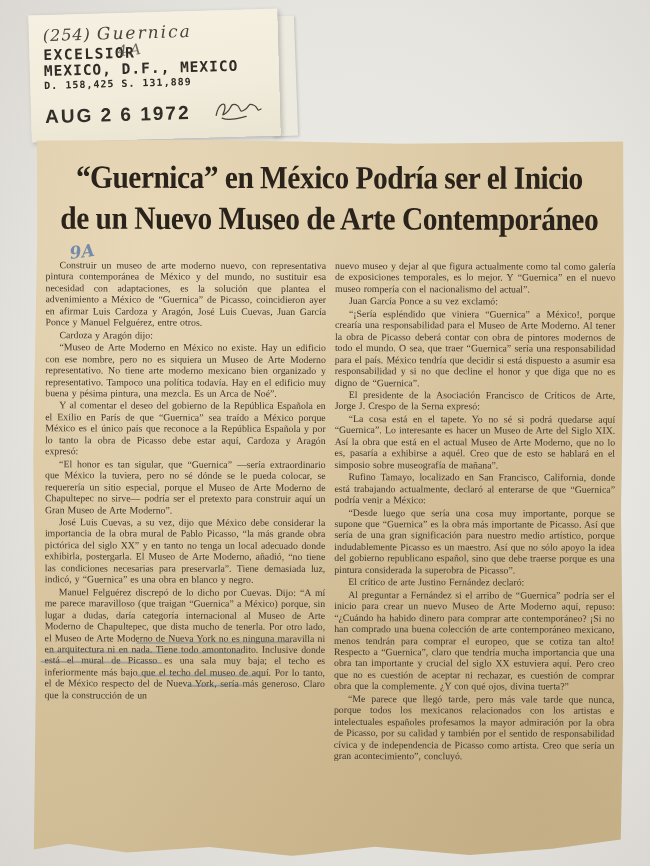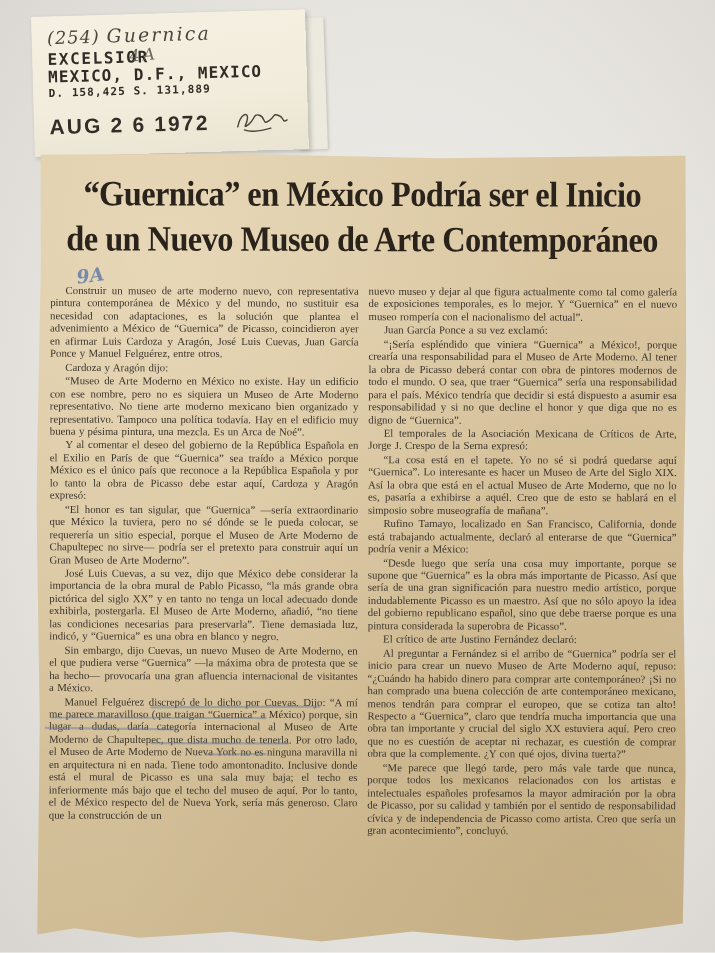--- a/index.html
+++ b/index.html
@@ -125,28 +125,27 @@
   </div>
   <div class="page-annotation hand">9A</div>
   <div class="columns">
     <div class="column column-left">
         <p class="para">Construir un museo de arte moderno nuevo, con representativa pintura contemporánea de México y del mundo, no sustituir esa necesidad con adaptaciones, es la solución que plantea el advenimiento a México de “Guernica” de Picasso, coincidieron ayer en afirmar Luis Cardoza y Aragón, José Luis Cuevas, Juan García Ponce y Manuel Felguérez, entre otros.</p>
         <p class="para">Cardoza y Aragón dijo:</p>
         <p class="para">“Museo de Arte Moderno en México no existe. Hay un edificio con ese nombre, pero no es siquiera un Museo de Arte Moderno representativo. No tiene arte moderno mexicano bien organizado y representativo. Tampoco una política todavía. Hay en el edificio muy buena y pésima pintura, una mezcla. Es un Arca de Noé”.</p>
         <p class="para">Y al comentar el deseo del gobierno de la República Española en el Exilio en París de que “Guernica” sea traído a México porque México es el único país que reconoce a la República Española y por lo tanto la obra de Picasso debe estar aquí, Cardoza y Aragón expresó:</p>
         <p class="para">“El honor es tan sigular, que “Guernica” —sería extraordinario que México la tuviera, pero no sé dónde se le pueda colocar, se requerería un sitio especial, porque el Museo de Arte Moderno de Chapultepec no sirve— podría ser el pretexto para construir aquí un Gran Museo de Arte Moderno”.</p>
         <p class="para">José Luis Cuevas, a su vez, dijo que México debe considerar la importancia de la obra mural de Pablo Picasso, “la más grande obra pictórica del siglo XX” y en tanto no tenga un local adecuado donde exhibirla, postergarla. El Museo de Arte Moderno, añadió, “no tiene las condiciones necesarias para preservarla”. Tiene demasiada luz, indicó, y “Guernica” es una obra en blanco y negro.</p>
-        <p class="para">Sin embargo, dijo Cuevas, un nuevo Museo de Arte Moderno, en el que pudiera verse “Guernica” —la máxima obra de protesta que se ha hecho— provocaría una gran afluencia internacional de visitantes a México.</p>
         <p class="para">Manuel Felguérez discrepó de lo dicho por Cuevas. Dijo: “A mí me parece maravilloso (que traigan “Guernica” a México) porque, sin lugar a dudas, daría categoría internacional al Museo de Arte Moderno de Chapultepec, que dista mucho de tenerla. Por otro lado, el Museo de Arte Moderno de Nueva York no es ninguna maravilla ni en arquitectura ni en nada. Tiene todo amontonadito. Inclusive donde está el mural de Picasso es una sala muy baja; el techo es inferiormente más bajo que el techo del museo de aquí. Por lo tanto, el de México respecto del de Nueva York, sería más generoso. Claro que la construcción de un</p>
       </div>
     <div class="column column-right">
         <p class="para">nuevo museo y dejar al que figura actualmente como tal como galería de exposiciones temporales, es lo mejor. Y “Guernica” en el nuevo museo rompería con el nacionalismo del actual”.</p>
         <p class="para">Juan García Ponce a su vez exclamó:</p>
         <p class="para">“¡Sería espléndido que viniera “Guernica” a México!, porque crearía una responsabilidad para el Museo de Arte Moderno. Al tener la obra de Picasso deberá contar con obra de pintores modernos de todo el mundo. O sea, que traer “Guernica” sería una responsabilidad para el país. México tendría que decidir si está dispuesto a asumir esa responsabilidad y si no que decline el honor y que diga que no es digno de “Guernica”.</p>
-        <p class="para">El temporales de la Asociación Mexicana de Críticos de Arte, Jorge J. Crespo de la Serna expresó:</p>
+        <p class="para">El presidente de la Asociación Francisco de Críticos de Arte, Jorge J. Crespo de la Serna expresó:</p>
         <p class="para">“La cosa está en el tapete. Yo no sé si podrá quedarse aquí “Guernica”. Lo interesante es hacer un Museo de Arte del Siglo XIX. Así la obra que está en el actual Museo de Arte Moderno, que no lo es, pasaría a exhibirse a aquél. Creo que de esto se hablará en el simposio sobre museografía de mañana”.</p>
         <p class="para">Rufino Tamayo, localizado en San Francisco, California, donde está trabajando actualmente, declaró al enterarse de que “Guernica” podría venir a México:</p>
         <p class="para">“Desde luego que sería una cosa muy importante, porque se supone que “Guernica” es la obra más importante de Picasso. Así que sería de una gran significación para nuestro medio artístico, porque indudablemente Picasso es un maestro. Así que no sólo apoyo la idea del gobierno republicano español, sino que debe traerse porque es una pintura considerada la superobra de Picasso”.</p>
         <p class="para">El crítico de arte Justino Fernández declaró:</p>
         <p class="para">Al preguntar a Fernández si el arribo de “Guernica” podría ser el inicio para crear un nuevo Museo de Arte Moderno aquí, repuso: “¿Cuándo ha habido dinero para comprar arte contemporáneo? ¡Si no han comprado una buena colección de arte contemporáneo mexicano, menos tendrán para comprar el europeo, que se cotiza tan alto! Respecto a “Guernica”, claro que tendría mucha importancia que una obra tan importante y crucial del siglo XX estuviera aquí. Pero creo que no es cuestión de aceptar ni rechazar, es cuestión de comprar obra que la complemente. ¿Y con qué ojos, divina tuerta?”</p>
         <p class="para">“Me parece que llegó tarde, pero más vale tarde que nunca, porque todos los mexicanos relacionados con los artistas e intelectuales españoles profesamos la mayor admiración por la obra de Picasso, por su calidad y también por el sentido de responsabilidad cívica y de independencia de Picasso como artista. Creo que sería un gran acontecimiento”, concluyó.</p>
       </div>
   </div>
   <div class="underline-mark u1"></div>
   <div class="underline-mark u2"></div>

